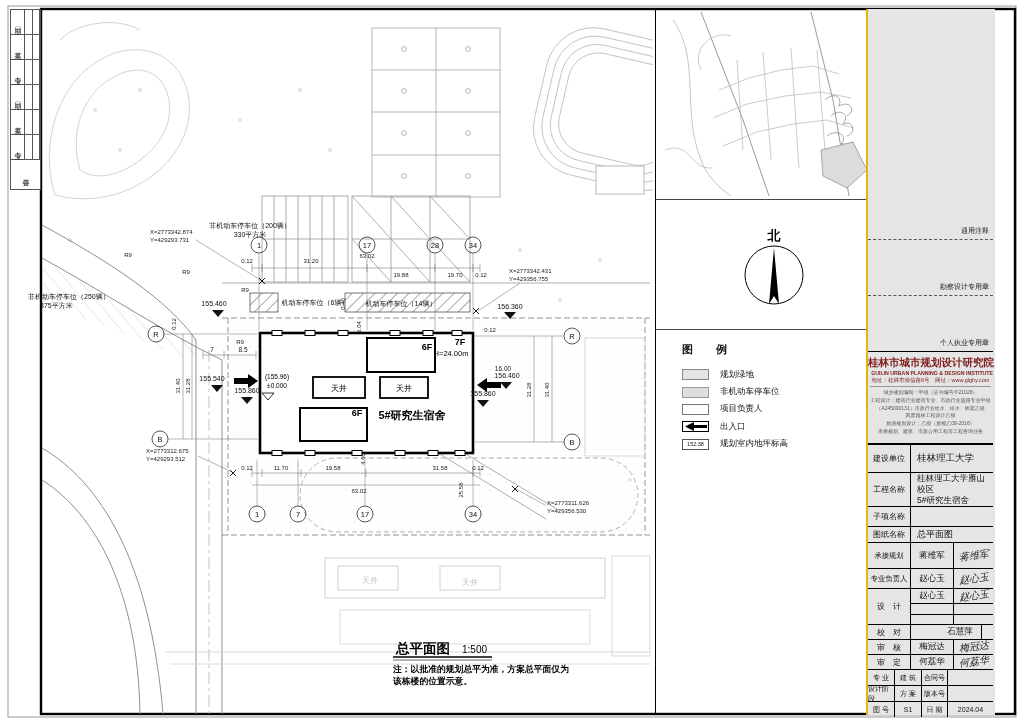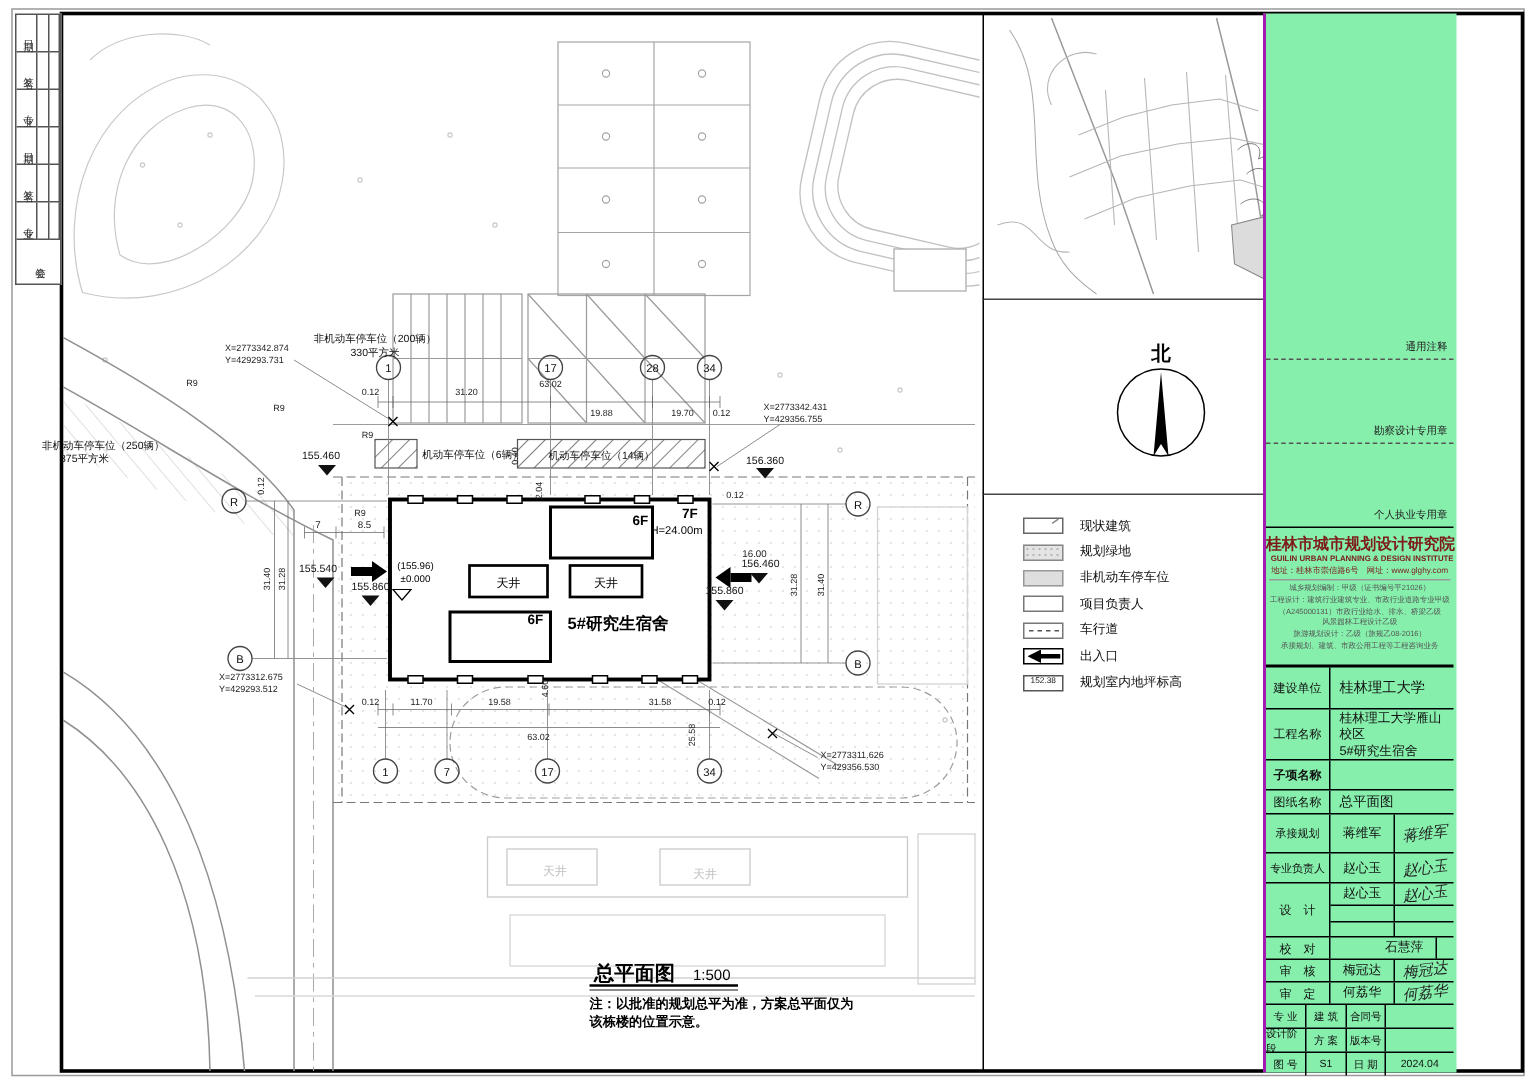--- a/index.html
+++ b/index.html
@@ -32,21 +32,21 @@
   .sw3{border:0.8px solid #888;background:#e4e4e4;
        background-image:radial-gradient(#b5b5b5 18%,transparent 20%);background-size:4px 4px;}
   .sw4{border:0.8px solid #999;background:#dedede;}
   .sw5{border:0.8px solid #777;background:#fff;}
   .sw6{border:0.8px solid #777;}
   .sw6 i{width:20px;border-top:1px dashed #555;}
   .sw7{border:1.2px solid #000;}
   .swel{border:0.8px solid #555;font-size:5.5px;flex-direction:column;line-height:1;}
   .swel .tri{width:0;height:0;border-left:3px solid transparent;border-right:3px solid transparent;border-top:4px solid #000;}
   
-  #tb{left:842px;top:9px;width:129px;height:706px;border-left:2px solid #a21caf;background:#86efac;}
+  #tb{left:866px;top:9px;width:129px;height:706px;border-left:2px solid #eab308;background:#e5e5e5;}
   #tb .sec{position:absolute;left:0;right:2px;box-sizing:border-box;}
   .seal{border-bottom:1px dashed #555;}
   .seal-label{position:absolute;right:4px;bottom:3px;font-size:7px;color:#222;}
   #tb-header{border-bottom:2px solid #000;text-align:center;}
   .inst-cn{font-size:10.5px;font-weight:bold;color:#7d1a1a;margin-top:4px;white-space:nowrap;}
   .inst-en{font-size:5.5px;font-weight:bold;color:#7d1a1a;transform:scale(0.95);white-space:nowrap;}
   .inst-ad{font-size:5.5px;color:#7d1a1a;border-bottom:0.5px solid #999;padding:1px 0 2px 0;margin:0 2px;white-space:nowrap;}
   .inst-cred{font-size:5px;color:#555;line-height:1.55;margin-top:2px;white-space:nowrap;}
   .tb-row{display:flex;border-bottom:1px solid #000;align-items:stretch;}
   .tb-label{width:42px;border-right:1px solid #000;display:flex;align-items:center;justify-content:center;
@@ -448,43 +448,32 @@
 
 <div id="north-panel" class="panel">
   <svg width="228" height="128" viewBox="655 200 228 128">
     <text x="773" y="240" font-size="13" font-weight="600" text-anchor="middle">北</text>
     <circle cx="773" cy="275" r="29" fill="none" stroke="#000" stroke-width="1"></circle>
     <polygon points="773,248 768,304 773,296 778,304" fill="#000"></polygon>
   </svg>
 </div>
 
 <div id="legend-panel" class="panel">
-  <div class="lg-row">
-    <span class="sw sw1">
-        <i></i>
-      </span>
-    <span class="lg-label">现状建筑</span>
-  </div>
+  <div id="legend-title">图 例</div>
   <div class="lg-row">
     <span class="sw sw3"></span>
     <span class="lg-label">规划绿地</span>
   </div>
   <div class="lg-row">
     <span class="sw sw4"></span>
     <span class="lg-label">非机动车停车位</span>
   </div>
   <div class="lg-row">
     <span class="sw sw5"></span>
     <span class="lg-label">项目负责人</span>
-  </div>
-  <div class="lg-row">
-    <span class="sw sw6">
-        <i></i>
-      </span>
-    <span class="lg-label">车行道</span>
   </div>
   <div class="lg-row">
     <span class="sw sw7">
       <svg width="22" height="9" viewBox="0 0 22 9">
           <polygon points="0,4.5 9,0 9,3 22,3 22,6 9,6 9,9" fill="#000"></polygon>
         </svg>
     </span>
     <span class="lg-label">出入口</span>
   </div>
   <div class="lg-row">
@@ -522,21 +511,21 @@
     <div class="tb-label">建设单位</div>
     <div class="tb-wide">桂林理工大学</div>
   </div>
   <div class="sec tb-row" style="top:464px;height:34px;">
     <div class="tb-label">工程名称</div>
     <div class="tb-wide" style="flex-direction:column;align-items:flex-start;justify-content:flex-end;font-size:8.5px;line-height:1.3;">
       <span>桂林理工大学雁山校区</span>
       <span>5#研究生宿舍</span>
     </div>
   </div>
-  <div class="sec tb-row" style="top:498px;height:20px;font-weight:bold;">
+  <div class="sec tb-row" style="top:498px;height:20px;">
     <div class="tb-label">子项名称</div>
     <div class="tb-wide"></div>
   </div>
   <div class="sec tb-row" style="top:518px;height:16px;">
     <div class="tb-label">图纸名称</div>
     <div class="tb-wide" style="font-size:9px;">总平面图</div>
   </div>
   <div class="sec tb-row" style="top:534px;height:26px;">
     <div class="tb-label sm">承接规划</div>
     <div class="tb-name">蒋维军</div>

